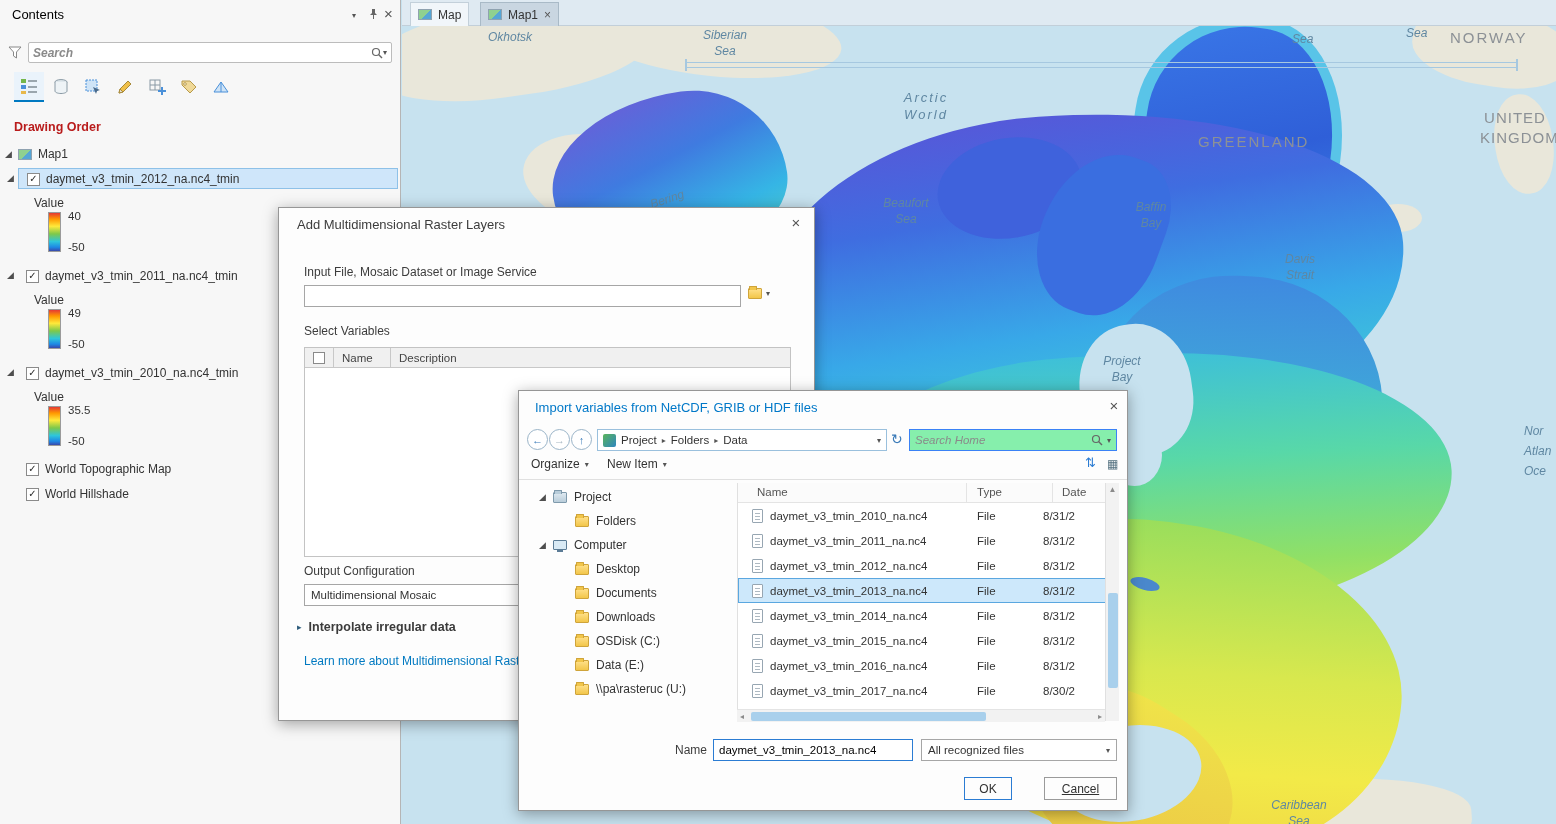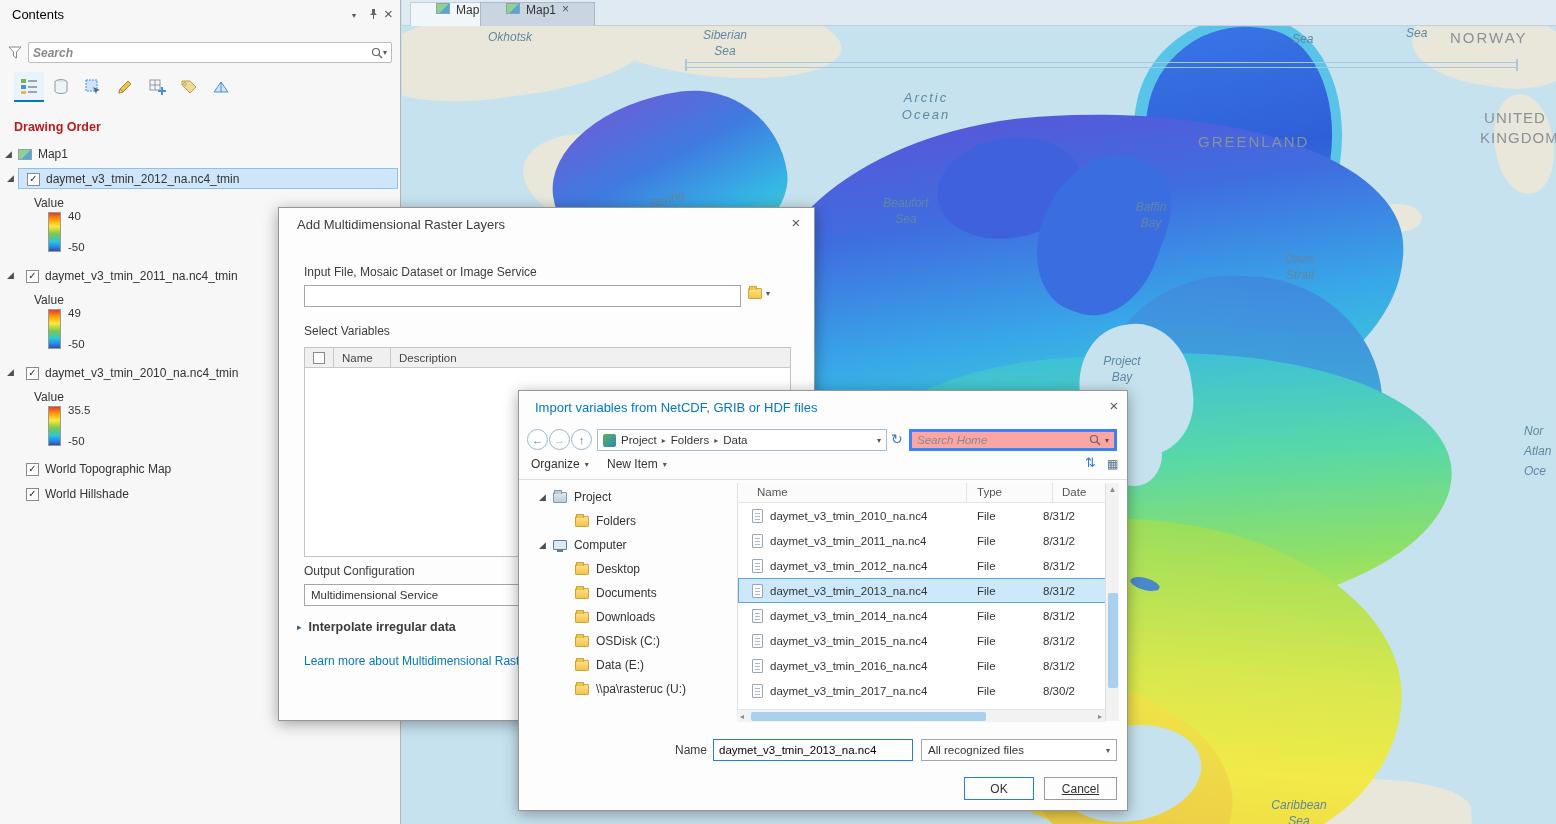--- a/index.html
+++ b/index.html
@@ -31,21 +31,21 @@
   .searchbox input{flex:1;border:none;outline:none;font-size:12px;background:transparent;font-weight:bold;}
   .toolbtn{position:absolute;top:72px;width:30px;height:30px;display:flex;align-items:center;justify-content:center;}
   .toolbtn.active{background:#eaf3fb;border-bottom:2px solid #0079c1;}
   .section-head{position:absolute;left:14px;top:120px;font-weight:bold;font-size:12.5px;color:#b91c1c;}
   .sel-layer{position:absolute;left:18px;top:168px;width:380px;height:21px;background:#cfe6fa;border:1px solid #8ec1e8;}
   .ramp{position:absolute;width:13px;height:40px;background:linear-gradient(180deg,#e53935 0%,#ff9800 16%,#ffe93b 35%,#7ec84a 55%,#2ec6da 75%,#1e88e5 90%,#3949ab 100%);border:1px solid #9a9a9a;}
   .legendnum{position:absolute;font-size:11.5px;color:#333;}
 
   
   .tabstrip{position:absolute;left:402px;top:0;width:1154px;height:26px;background:#dfeaf2;border-bottom:1px solid #c2cfd9;z-index:4;}
-  .vtab{position:absolute;top:2px;height:24px;display:flex;gap:6px;padding:0 25px;border:1px solid #c3d0da;border-bottom:none;background:#f1f6fa;font-size:12px;color:#333;}
+  .vtab{position:absolute;top:2px;height:24px;display:flex;align-items:center;gap:6px;padding:0 7px;border:1px solid #c3d0da;border-bottom:none;background:#f1f6fa;font-size:12px;color:#333;}
   .vtab.active{background:#c9d6e1;border-color:#a9bac7;}
 
   
   .map{position:absolute;left:402px;top:26px;width:1154px;height:798px;overflow:hidden;background:#c7e2ef;z-index:1;}
   .blob{position:absolute;}
   .land{background:#e9e7da;}
   .sea-label{position:absolute;font-style:italic;color:#5f87a2;font-size:12px;text-align:center;line-height:1.3;}
   .land-label{position:absolute;color:#8c9196;font-size:15px;letter-spacing:2px;text-align:center;line-height:1.3;}
   .grat{position:absolute;left:283px;top:36px;width:833px;height:6px;border-top:1.5px solid #a6c8e0;border-bottom:1.5px solid #a6c8e0;}
   .grat::before,.grat::after{content:"";position:absolute;top:-4px;width:2px;height:12px;background:#a6c8e0;}
@@ -62,21 +62,21 @@
   .txtin{position:absolute;height:22px;border:1px solid #a6a6a6;background:#fff;font-size:11.5px;padding:0 5px;outline:none;}
   .vartable{position:absolute;left:25px;top:139px;width:487px;height:210px;border:1px solid #c3c3c3;background:#fff;}
   .vartable .hd{height:20px;background:#f0f0f0;border-bottom:1px solid #c8c8c8;display:flex;align-items:center;font-size:11.5px;color:#444;}
   .vline{width:1px;height:20px;background:#c8c8c8;}
   .combo{position:absolute;height:22px;border:1px solid #a6a6a6;background:#fff;display:flex;align-items:center;padding:0 6px;font-size:11.5px;justify-content:space-between;}
   .linktext{position:absolute;color:#0079c1;font-size:12px;}
 
   .navcirc{position:absolute;top:38px;width:21px;height:21px;border:1px solid #9ab4c8;border-radius:50%;display:flex;align-items:center;justify-content:center;font-size:11px;color:#3a7ab8;background:#fff;}
   .crumbbox{position:absolute;left:78px;top:38px;width:290px;height:22px;border:1px solid #9ac0dd;background:#fff;display:flex;align-items:center;gap:5px;padding:0 5px;font-size:11.5px;}
   .projic{width:13px;height:13px;border-radius:2px;background:linear-gradient(135deg,#5ab45a,#2e86c0);flex:none;}
-  .search2{position:absolute;left:390px;top:38px;width:208px;height:22px;border:3px solid #3b82f6;background:#fca5a5;display:flex;align-items:center;padding:0 5px;}
+  .search2{position:absolute;left:390px;top:38px;width:208px;height:22px;border:1px solid #3b82f6;background:#86efac;display:flex;align-items:center;padding:0 5px;}
   .search2 input{flex:1;border:none;outline:none;font-size:11.5px;background:transparent;}
   .menubtn{position:absolute;top:66px;font-size:12px;color:#333;display:flex;gap:5px;align-items:center;}
   .hr{position:absolute;left:0;top:88px;width:100%;height:1px;background:#e0e0e0;}
   .treerow{position:absolute;display:flex;align-items:center;gap:7px;height:22px;font-size:12px;}
   .flist{position:absolute;left:218px;top:92px;width:370px;height:226px;border-left:1px solid #e0e0e0;overflow:hidden;background:#fff;}
   .fhdr{position:absolute;left:0;top:0;width:100%;height:20px;border-bottom:1px solid #e4e4e4;font-size:11.5px;color:#555;background:#fbfbfb;}
   .frow{position:absolute;left:0;width:100%;height:25px;display:flex;align-items:center;font-size:11.5px;}
   .frow .nm{position:absolute;left:32px;}
   .frow .ic{position:absolute;left:14px;}
   .frow .tp{position:absolute;left:239px;}
@@ -120,21 +120,21 @@
     <div class="blob" style="left:678px;top:298px;width:112px;height:132px;border-radius:50% 50% 45% 55%;transform:rotate(-8deg);background:#c7e2ef;"></div>
     <div class="blob" style="left:705px;top:398px;width:55px;height:62px;border-radius:50%;background:#c7e2ef;"></div>
     <div class="blob" style="left:655px;top:700px;width:145px;height:95px;border-radius:50%;transform:rotate(-10deg);background:#c7e2ef;"></div>
     <div class="blob" style="left:695px;top:540px;width:26px;height:14px;border-radius:50%;background:#4a88cc;"></div>
     <div class="blob" style="left:728px;top:552px;width:30px;height:12px;border-radius:50%;transform:rotate(15deg);background:#4a88cc;"></div>
 
     <div class="grat"></div>
 
     <div class="sea-label" style="left:86px;top:4px;">Okhotsk</div>
     <div class="sea-label" style="left:296px;top:2px;width:54px;">Siberian Sea</div>
-    <div class="sea-label" style="left:492px;top:64px;width:64px;font-size:13px;letter-spacing:2px;">Arctic Ocean</div>
+    <div class="sea-label" style="left:492px;top:64px;width:64px;font-size:13px;letter-spacing:2px;">Arctic World</div>
     <div class="sea-label" style="left:248px;top:166px;transform:rotate(-18deg);">Bering</div>
     <div class="sea-label" style="left:474px;top:158px;width:60px;margin-top:12px;">Beaufort Sea</div>
     <div class="land-label" style="left:796px;top:106px;">GREENLAND</div>
     <div class="sea-label" style="left:728px;top:174px;width:42px;">Baffin Bay</div>
     <div class="sea-label" style="left:876px;top:226px;width:44px;">Davis Strait</div>
     <div class="sea-label" style="left:694px;top:328px;width:52px;">Project Bay</div>
     <div class="land-label" style="left:1048px;top:2px;">NORWAY</div>
     <div class="land-label" style="left:1078px;top:82px;width:70px;letter-spacing:1px;">UNITED KINGDOM</div>
     <div class="sea-label" style="left:890px;top:6px;">Sea</div>
     <div class="sea-label" style="left:1004px;top:0;">Sea</div>
@@ -295,21 +295,21 @@
         <span class="cb" style="margin:0 8px;width:12px;height:12px;"></span>
         <span class="vline"></span>
         <span style="padding:0 8px;width:56px;">Name</span>
         <span class="vline"></span>
         <span style="padding:0 8px;">Description</span>
       </div>
     </div>
 
     <div class="field-label" style="left:25px;top:356px;">Output Configuration</div>
     <div class="combo" style="left:25px;top:376px;width:437px;">
-      <span>Multidimensional Service</span>
+      <span>Multidimensional Mosaic</span>
       <span class="chev">▾</span>
     </div>
 
     <div class="row" style="left:18px;top:412px;gap:7px;">
       <span class="tri" style="color:#2b5a7a;">▸</span>
       <span style="font-weight:bold;font-size:12.5px;color:#3b3b3b;">Interpolate irregular data</span>
     </div>
     <div class="linktext" style="left:25px;top:446px;">Learn more about Multidimensional Rast</div>
   </div>
 
@@ -463,21 +463,21 @@
       <span class="sarrow abs" style="right:3px;top:3px;">▸</span>
     </div>
 
     <div class="field-label" style="left:156px;top:352px;">Name</div>
     <input class="txtin" style="left: 194px; top: 348px; width: 200px; border: 1px solid rgb(43, 124, 211);" value="daymet_v3_tmin_2013_na.nc4">
     <div class="combo" style="left:402px;top:348px;width:196px;">
       <span>All recognized files</span>
       <span class="chev">▾</span>
     </div>
 
-    <div class="btn primary" style="left:445px;top:386px;width:70px;">
+    <div class="btn primary" style="left:445px;top:386px;width:48px;">
       <span>OK</span>
     </div>
     <div class="btn" style="left:525px;top:386px;width:73px;text-decoration:underline;">
       <span>Cancel</span>
     </div>
   </div>
 
 </div>
 
 </body></html>

